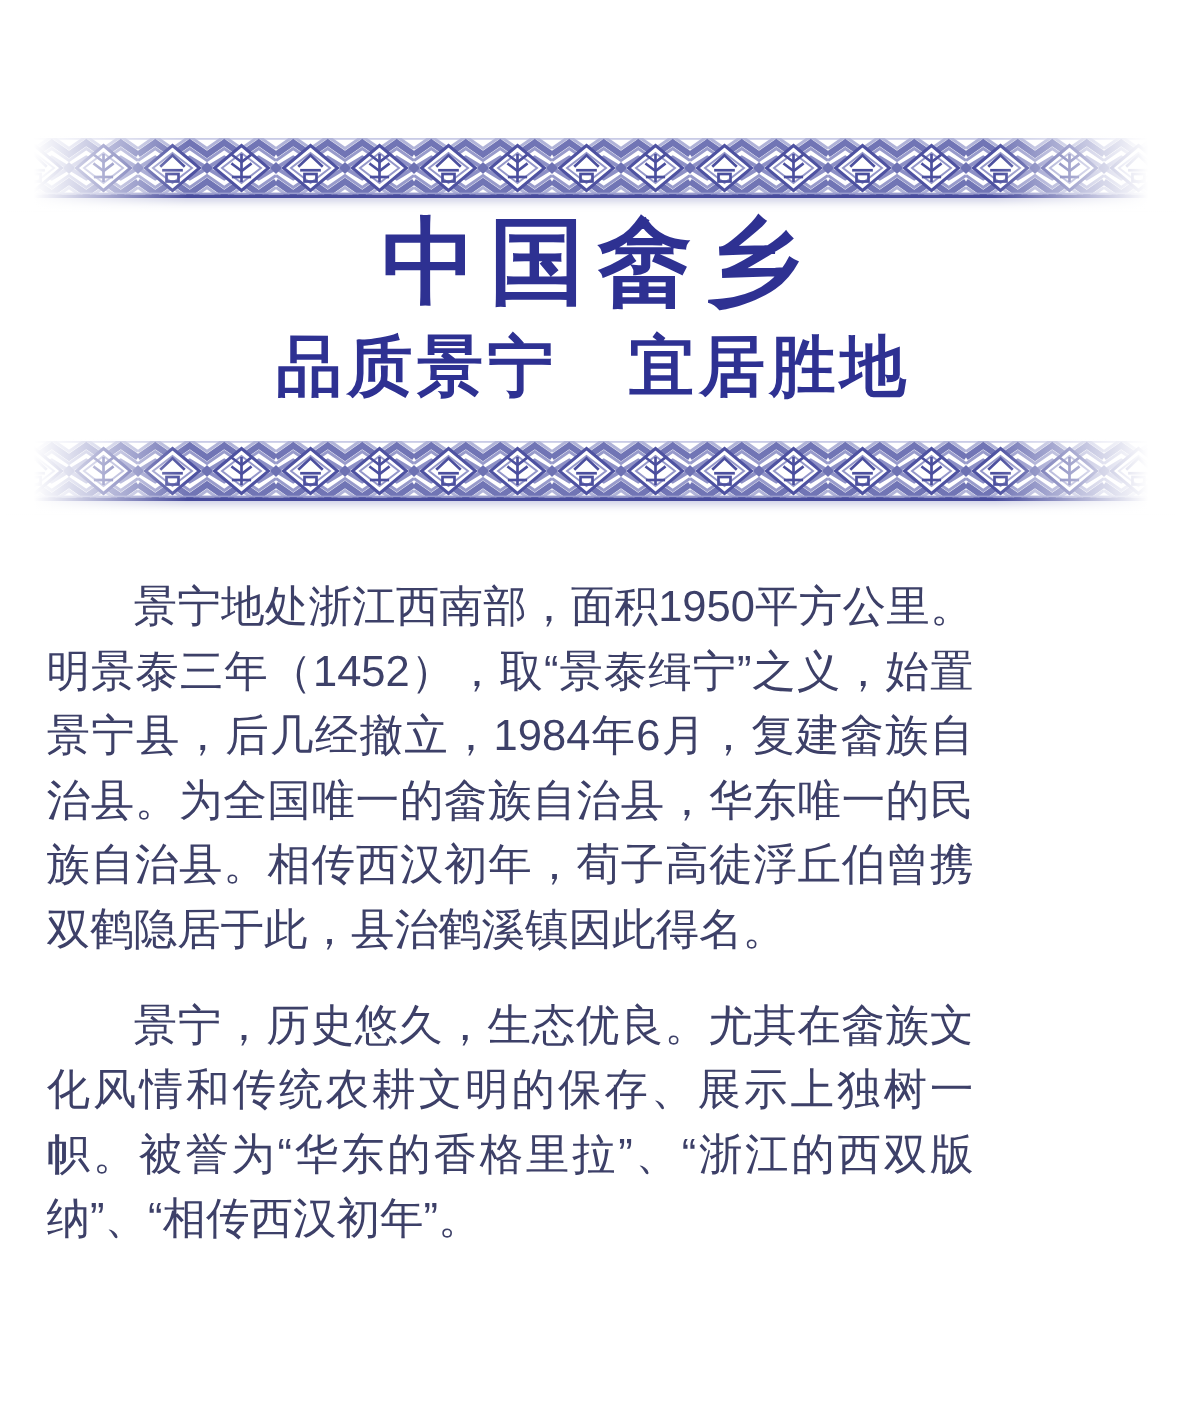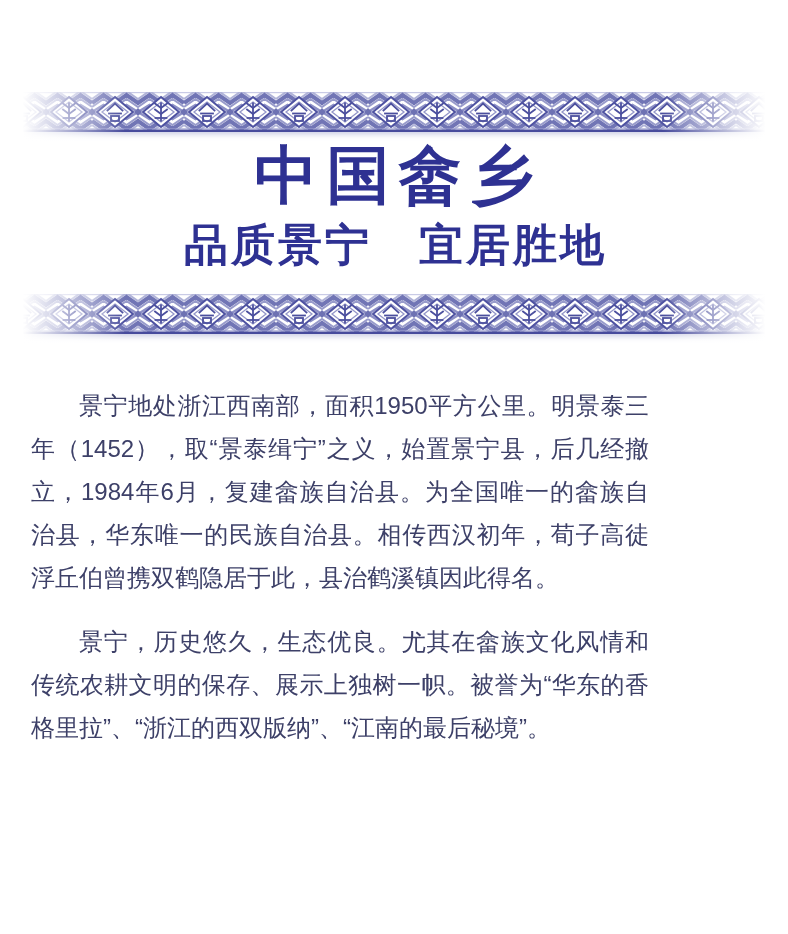--- a/index.html
+++ b/index.html
@@ -42,21 +42,21 @@
     margin:0; text-align:center;
     font-size:44px; line-height:1.1; font-weight:bold;
     letter-spacing:3px; text-indent:3px;
     color:var(--title-color, #2e3192);
   }
 
   
   .article {
     position:absolute; top:384px; left:31px; right:31px;
     color:var(--text-color, #3d4068);
-    font-size:24px; line-height:43px;
+    font-size:29px; line-height:43px;
     text-align:justify;
   }
   .article p { margin:0 0 21px 0; text-indent:2em; }
 </style>
 </head>
 <body style="--page-background: #ffffff; --title-color: #2e3192; --text-color: #3d4068; --pattern-blue: #7175b5; --pattern-dark: #474b9c;">
 
 <div class="page">
 
   <div class="band band-top">
@@ -141,16 +141,16 @@
         </pattern>
       </defs>
       <rect x="0" y="0" width="788" height="40" fill="url(#weaveBottom)"></rect>
     </svg>
     <div class="fade fade-left"></div>
     <div class="fade fade-right"></div>
   </div>
 
   <div class="article">
     <p>景宁地处浙江西南部，面积1950平方公里。明景泰三年（1452），取“景泰缉宁”之义，始置景宁县，后几经撤立，1984年6月，复建畲族自治县。为全国唯一的畲族自治县，华东唯一的民族自治县。相传西汉初年，荀子高徒浮丘伯曾携双鹤隐居于此，县治鹤溪镇因此得名。</p>
-    <p>景宁，历史悠久，生态优良。尤其在畲族文化风情和传统农耕文明的保存、展示上独树一帜。被誉为“华东的香格里拉”、“浙江的西双版纳”、“江南的最后秘境”。</p>
+    <p>景宁，历史悠久，生态优良。尤其在畲族文化风情和传统农耕文明的保存、展示上独树一帜。被誉为“华东的香格里拉”、“浙江的西双版纳”、“相传西汉初年”。</p>
   </div>
 
 </div>
 
 </body></html>

